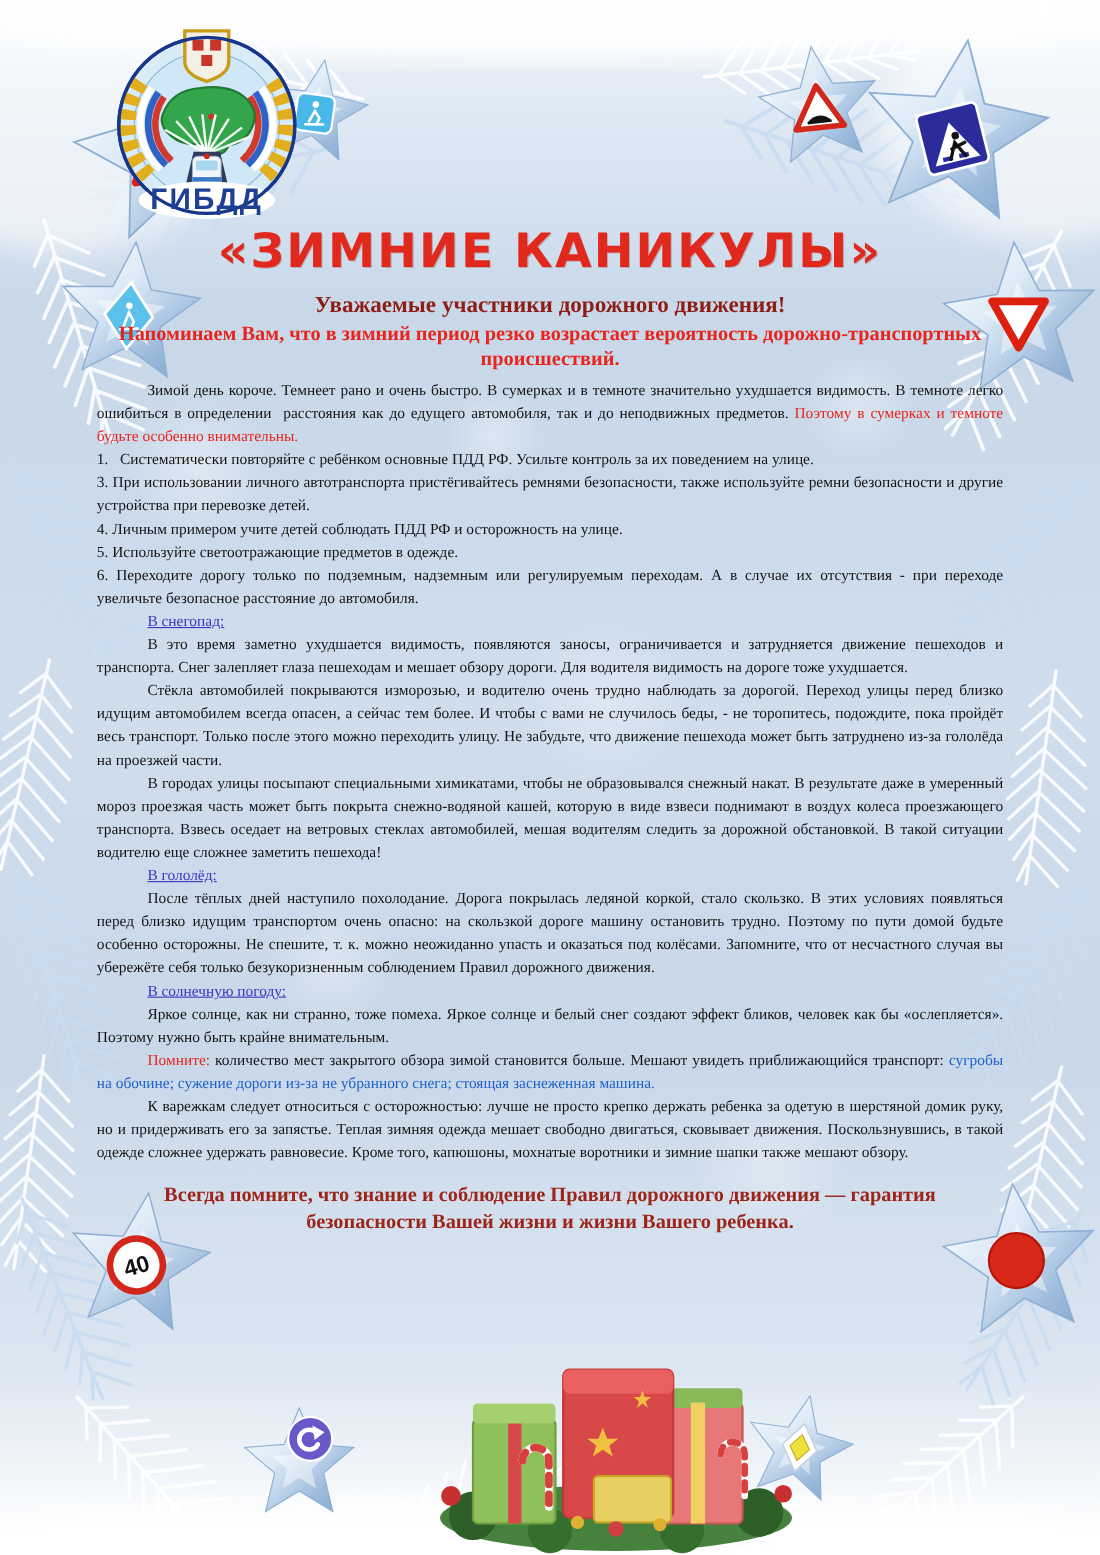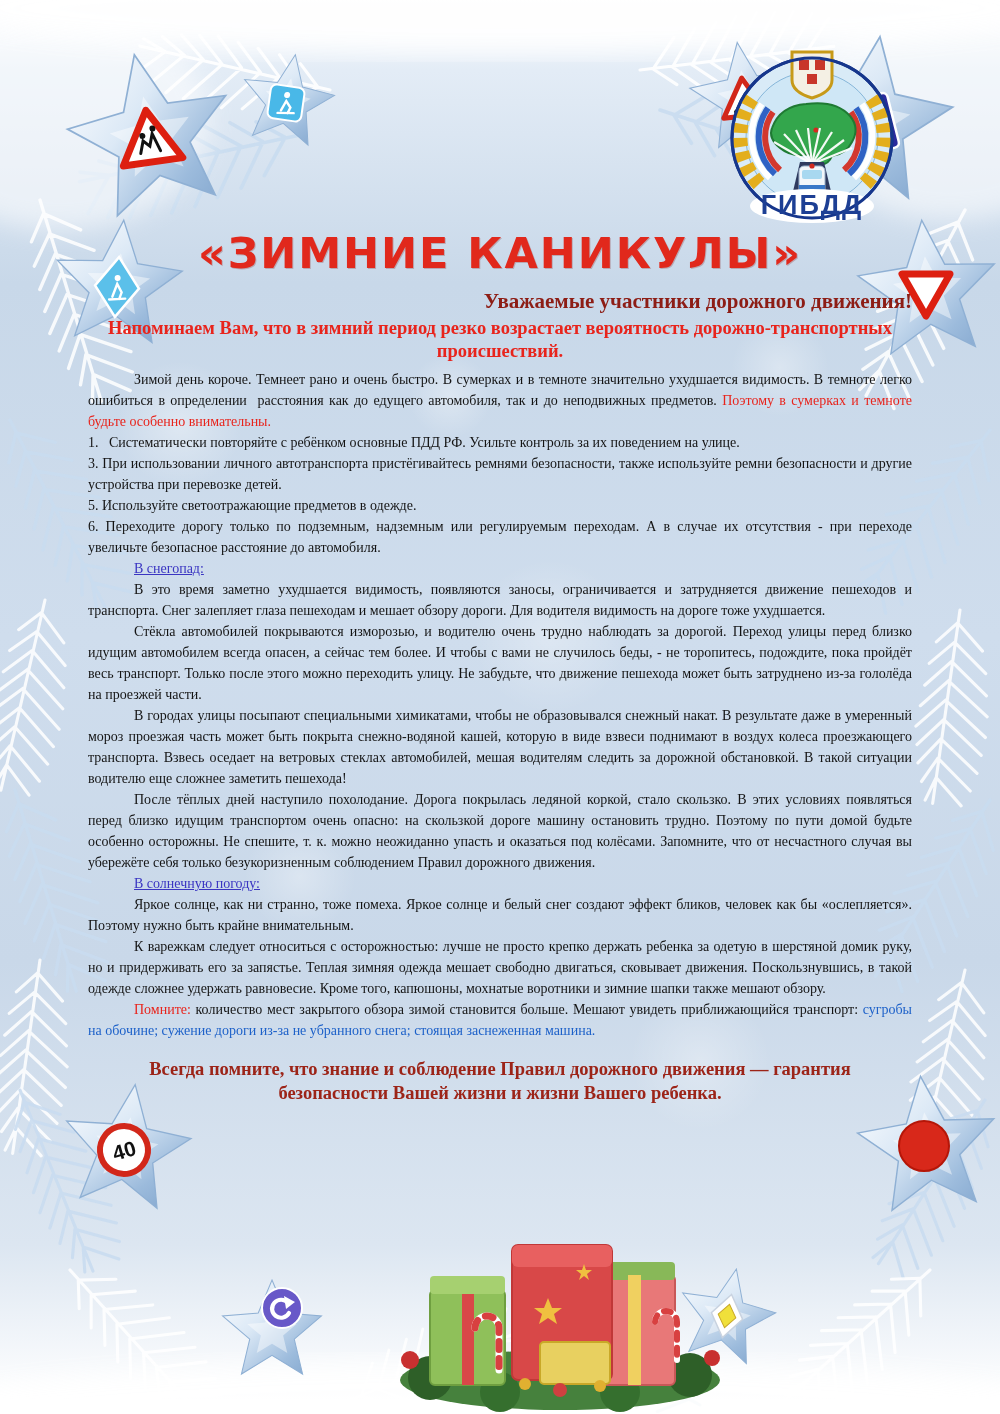--- a/index.html
+++ b/index.html
@@ -8,26 +8,26 @@
     background:
       radial-gradient(circle 90px at 18% 30%, rgba(255,255,255,.38), transparent 70%),
       radial-gradient(circle 70px at 78% 26%, rgba(255,255,255,.32), transparent 70%),
       radial-gradient(circle 110px at 55% 45%, rgba(255,255,255,.30), transparent 70%),
       radial-gradient(circle 80px at 30% 62%, rgba(255,255,255,.32), transparent 70%),
       radial-gradient(circle 100px at 70% 75%, rgba(255,255,255,.30), transparent 70%),
       radial-gradient(circle 60px at 45% 28%, rgba(255,255,255,.35), transparent 70%),
       linear-gradient(180deg,#ffffff 0%,#e3ecf6 5%,#c8d8e9 20%,#cfdded 45%,#c9d8e9 68%,#dce6f1 88%,#ffffff 99%);}
   .bg{position:absolute;left:0;top:0;width:1000px;height:1414px;z-index:1;}
   .content{position:relative;z-index:2;margin:0 88px;}
-  .logo-wrap{text-align:right;padding-top:42px;height:186px;}
+  .logo-wrap{text-align:left;padding-top:18px;height:186px;}
   .title1{margin-top:8px;text-align:center;font-family:"DejaVu Sans",sans-serif;font-weight:bold;
     font-size:34px;line-height:1.05;color:#e1281c;letter-spacing:1px;text-shadow:1px 1px 0 rgba(130,20,10,.25);}
   .title2{margin-top:4px;text-align:center;font-family:"DejaVu Sans",sans-serif;font-weight:bold;
     font-size:43px;line-height:1.0;color:#e1281c;letter-spacing:2px;text-shadow:1px 1px 0 rgba(130,20,10,.25);}
-  .greeting{margin-top:14px;text-align:right;font-weight:bold;font-size:21px;color:#8d1d15;}
+  .greeting{margin-top:14px;text-align:center;font-weight:bold;font-size:21px;color:#8d1d15;}
   .notice{margin-top:3px;text-align:center;font-weight:bold;font-size:18.5px;line-height:1.25;color:#e8241c;}
   .doc{margin-top:6px;font-weight:normal;font-size:14px;line-height:21px;color:#141414;text-align:justify;}
   .doc p{margin:0;}
   .para{text-indent:46px;}
   .red-t{color:#e8241c;}
   .blue-t{color:#1d61c9;}
   .head-red{color:#e8241c;text-decoration:underline;text-align:center;text-indent:0;}
   .head-red2{color:#e8241c;text-decoration:underline;padding-left:46px;}
   .head-blue{color:#3a35c2;text-decoration:underline;padding-left:46px;}
   .footer{margin-top:16px;text-align:center;font-weight:bold;font-size:18.5px;line-height:1.3;color:#9c2418;padding:0 40px;}
@@ -265,34 +265,36 @@
 
     <div class="title2">«ЗИМНИЕ КАНИКУЛЫ»</div>
     <div class="greeting">Уважаемые участники дорожного движения!</div>
     <div class="notice">Напоминаем Вам, что в зимний период резко возрастает вероятность дорожно-транспортных происшествий.</div>
 
     <div class="doc">
       <p class="para"><span>Зимой день короче. Темнеет рано и очень быстро. В сумерках и в темноте значительно ухудшается видимость. В темноте легко ошибиться в определении &nbsp;расстояния как до едущего автомобиля, так и до неподвижных предметов. </span><span class="red-t">Поэтому в сумерках и темноте будьте особенно внимательны.</span></p>
 
       <p>1.&nbsp;&nbsp;&nbsp;Систематически повторяйте с ребёнком основные ПДД РФ. Усильте контроль за их поведением на улице.</p>
       <p>3. При использовании личного автотранспорта пристёгивайтесь ремнями безопасности, также используйте ремни безопасности и другие устройства при перевозке детей.</p>
+      <p>4. Личным примером учите детей соблюдать ПДД РФ и осторожность на улице.</p>
       <p>5. Используйте светоотражающие предметов в одежде.</p>
       <p>6. Переходите дорогу только по подземным, надземным или регулируемым переходам. А в случае их отсутствия - при переходе увеличьте безопасное расстояние до автомобиля.</p>
 
 
       <p class="head-blue">В снегопад:</p>
       <p class="para">В это время заметно ухудшается видимость, появляются заносы, ограничивается и затрудняется движение пешеходов и транспорта. Снег залепляет глаза пешеходам и мешает обзору дороги. Для водителя видимость на дороге тоже ухудшается.</p>
 
       <p class="para">Стёкла автомобилей покрываются изморозью, и водителю очень трудно наблюдать за дорогой. Переход улицы перед близко идущим автомобилем всегда опасен, а сейчас тем более. И чтобы с вами не случилось беды, - не торопитесь, подождите, пока пройдёт весь транспорт. Только после этого можно переходить улицу. Не забудьте, что движение пешехода может быть затруднено из-за гололёда на проезжей части.</p>
       <p class="para">В городах улицы посыпают специальными химикатами, чтобы не образовывался снежный накат. В результате даже в умеренный мороз проезжая часть может быть покрыта снежно-водяной кашей, которую в виде взвеси поднимают в воздух колеса проезжающего транспорта. Взвесь оседает на ветровых стеклах автомобилей, мешая водителям следить за дорожной обстановкой. В такой ситуации водителю еще сложнее заметить пешехода!</p>
 
+      <p class="head-blue">В гололёд:</p>
       <p class="para">После тёплых дней наступило похолодание. Дорога покрылась ледяной коркой, стало скользко. В этих условиях появляться перед близко идущим транспортом очень опасно: на скользкой дороге машину остановить трудно. Поэтому по пути домой будьте особенно осторожны. Не спешите, т. к. можно неожиданно упасть и оказаться под колёсами. Запомните, что от несчастного случая вы убережёте себя только безукоризненным соблюдением Правил дорожного движения.</p>
 
       <p class="head-blue">В солнечную погоду:</p>
       <p class="para">Яркое солнце, как ни странно, тоже помеха. Яркое солнце и белый снег создают эффект бликов, человек как бы «ослепляется». Поэтому нужно быть крайне внимательным.</p>
+      <p class="para"><span class="red-t">Помните:</span><span> количество мест закрытого обзора зимой становится больше. Мешают увидеть приближающийся транспорт:</span><span class="blue-t"> сугробы на обочине; сужение дороги из-за не убранного снега; стоящая заснеженная машина.</span></p>
+
       <p class="para">К варежкам следует относиться с осторожностью: лучше не просто крепко держать ребенка за одетую в шерстяной домик руку, но и придерживать его за запястье. Теплая зимняя одежда мешает свободно двигаться, сковывает движения. Поскользнувшись, в такой одежде сложнее удержать равновесие. Кроме того, капюшоны, мохнатые воротники и зимние шапки также мешают обзору.</p>
-
-      <p class="para"><span class="red-t">Помните:</span><span> количество мест закрытого обзора зимой становится больше. Мешают увидеть приближающийся транспорт:</span><span class="blue-t"> сугробы на обочине; сужение дороги из-за не убранного снега; стоящая заснеженная машина.</span></p>
     </div>
 
     <div class="footer">Всегда помните, что знание и соблюдение Правил дорожного движения — гарантия безопасности Вашей жизни и жизни Вашего ребенка.</div>
   </div>
 </div>
 
 </body></html>

